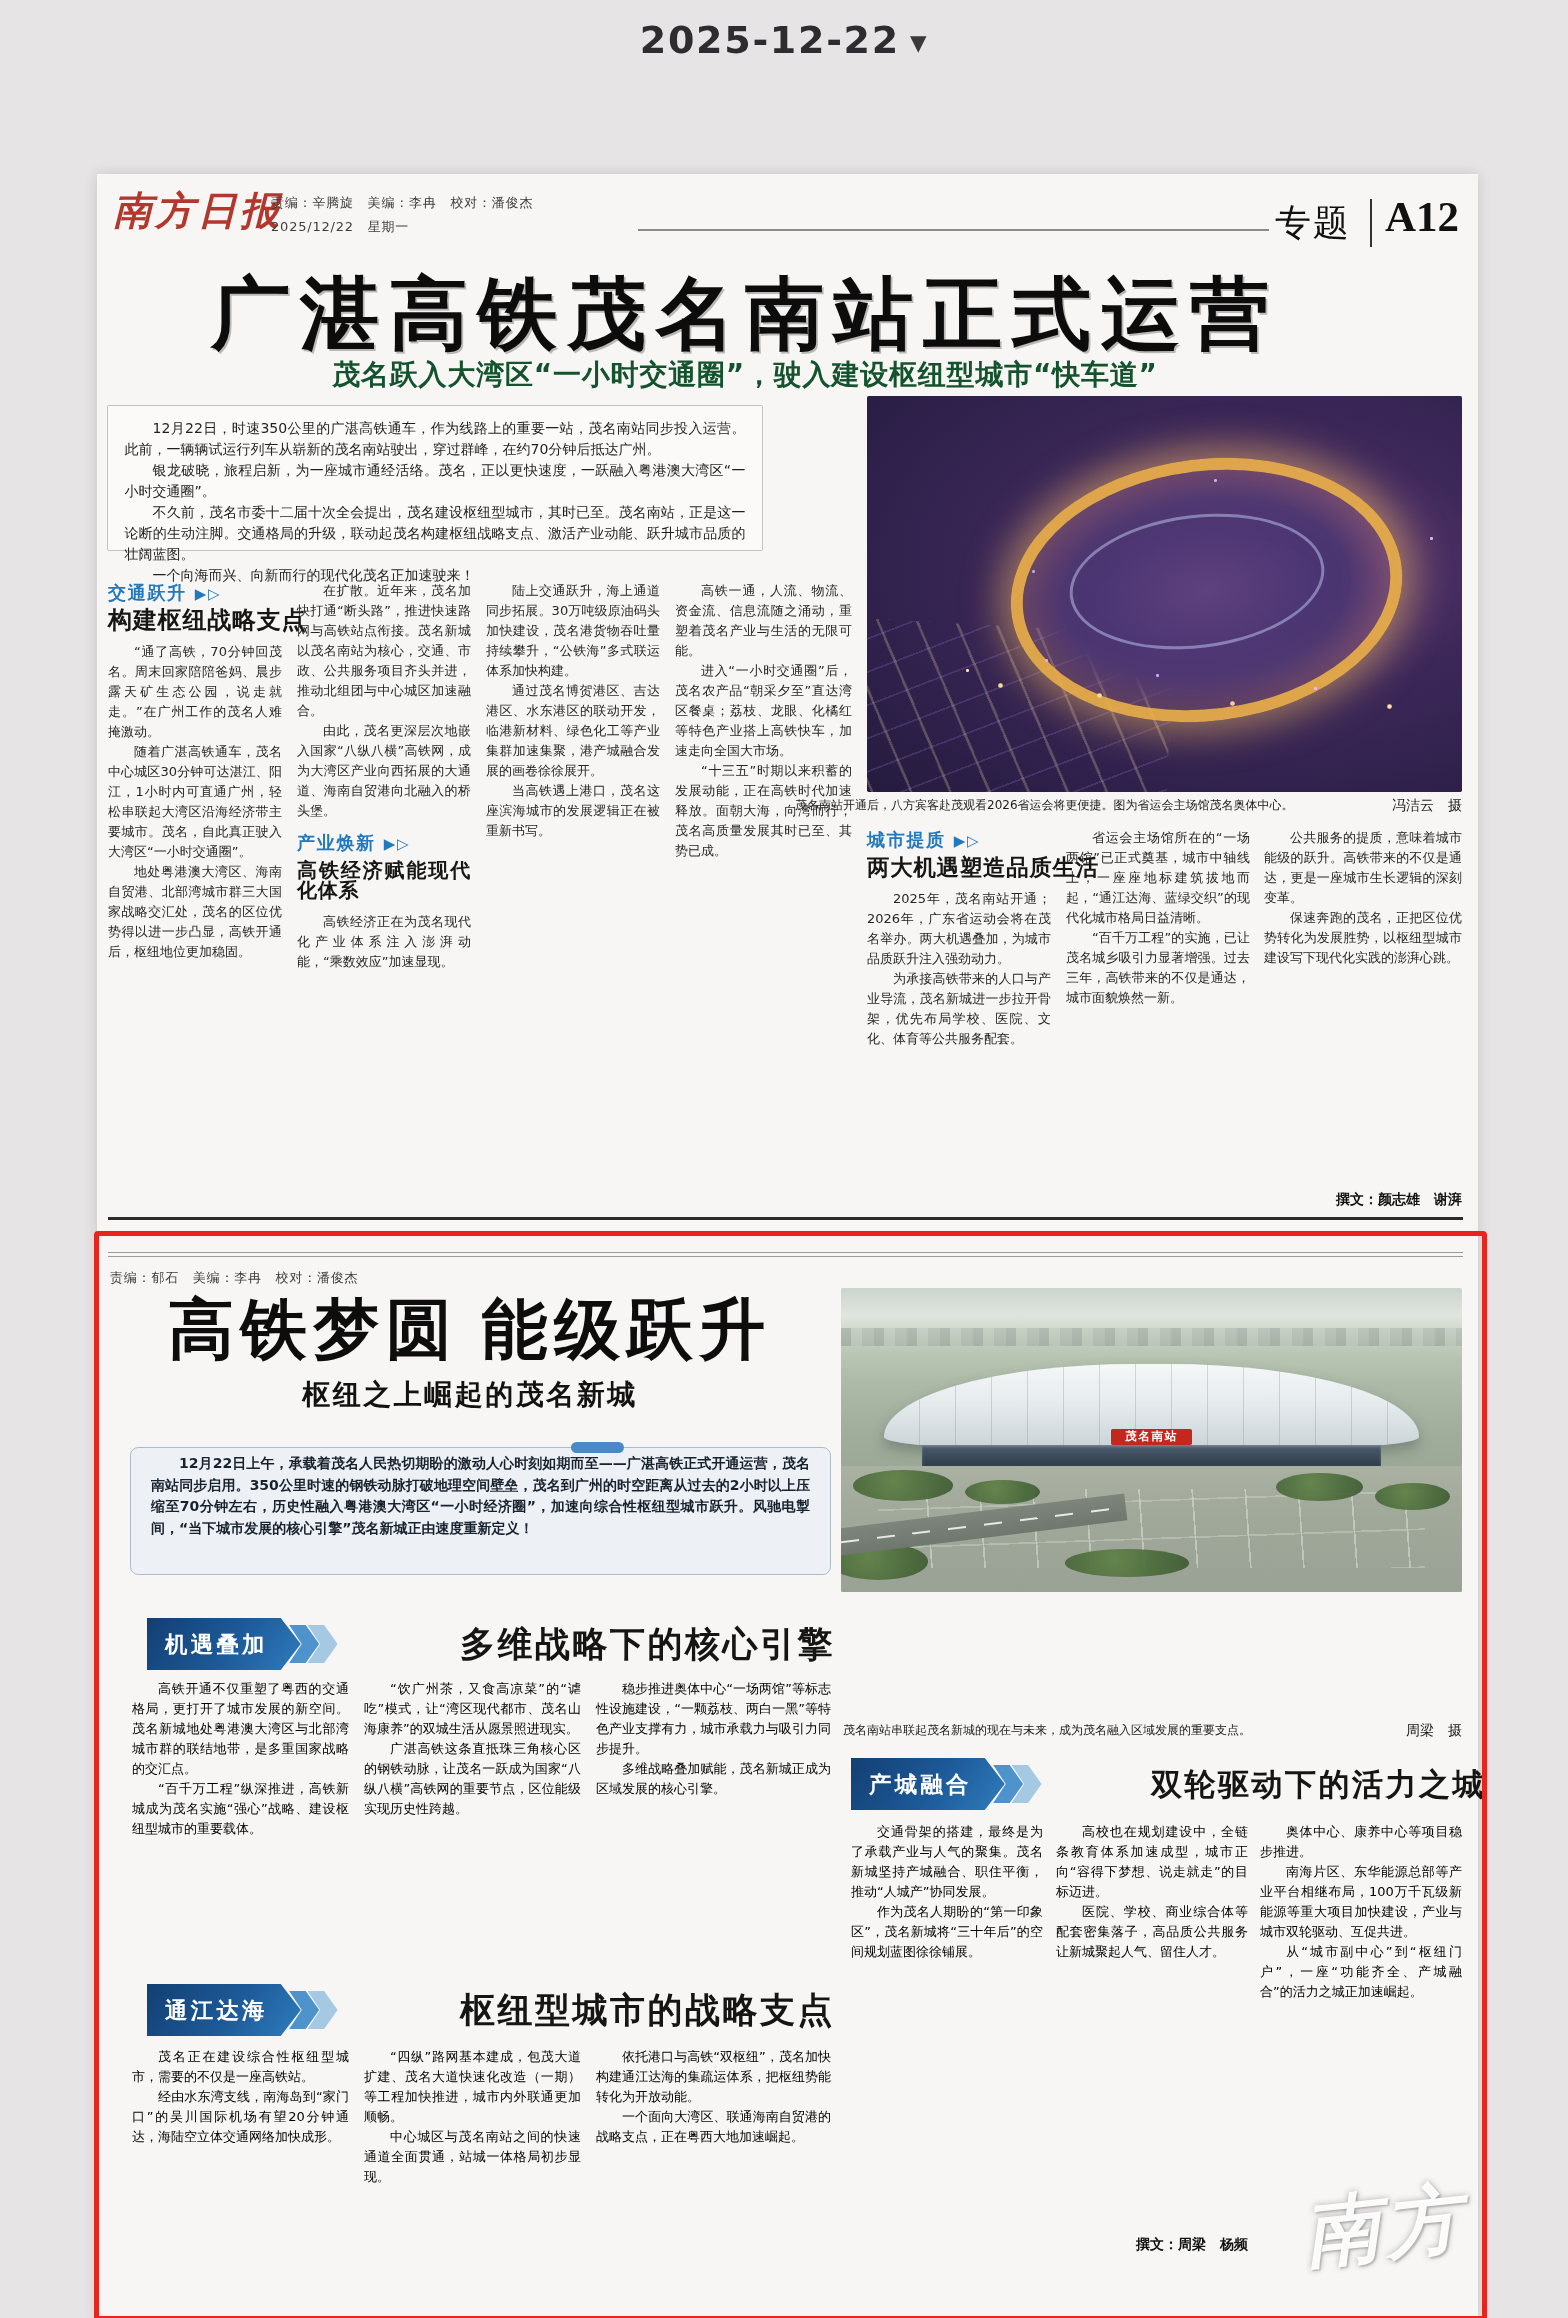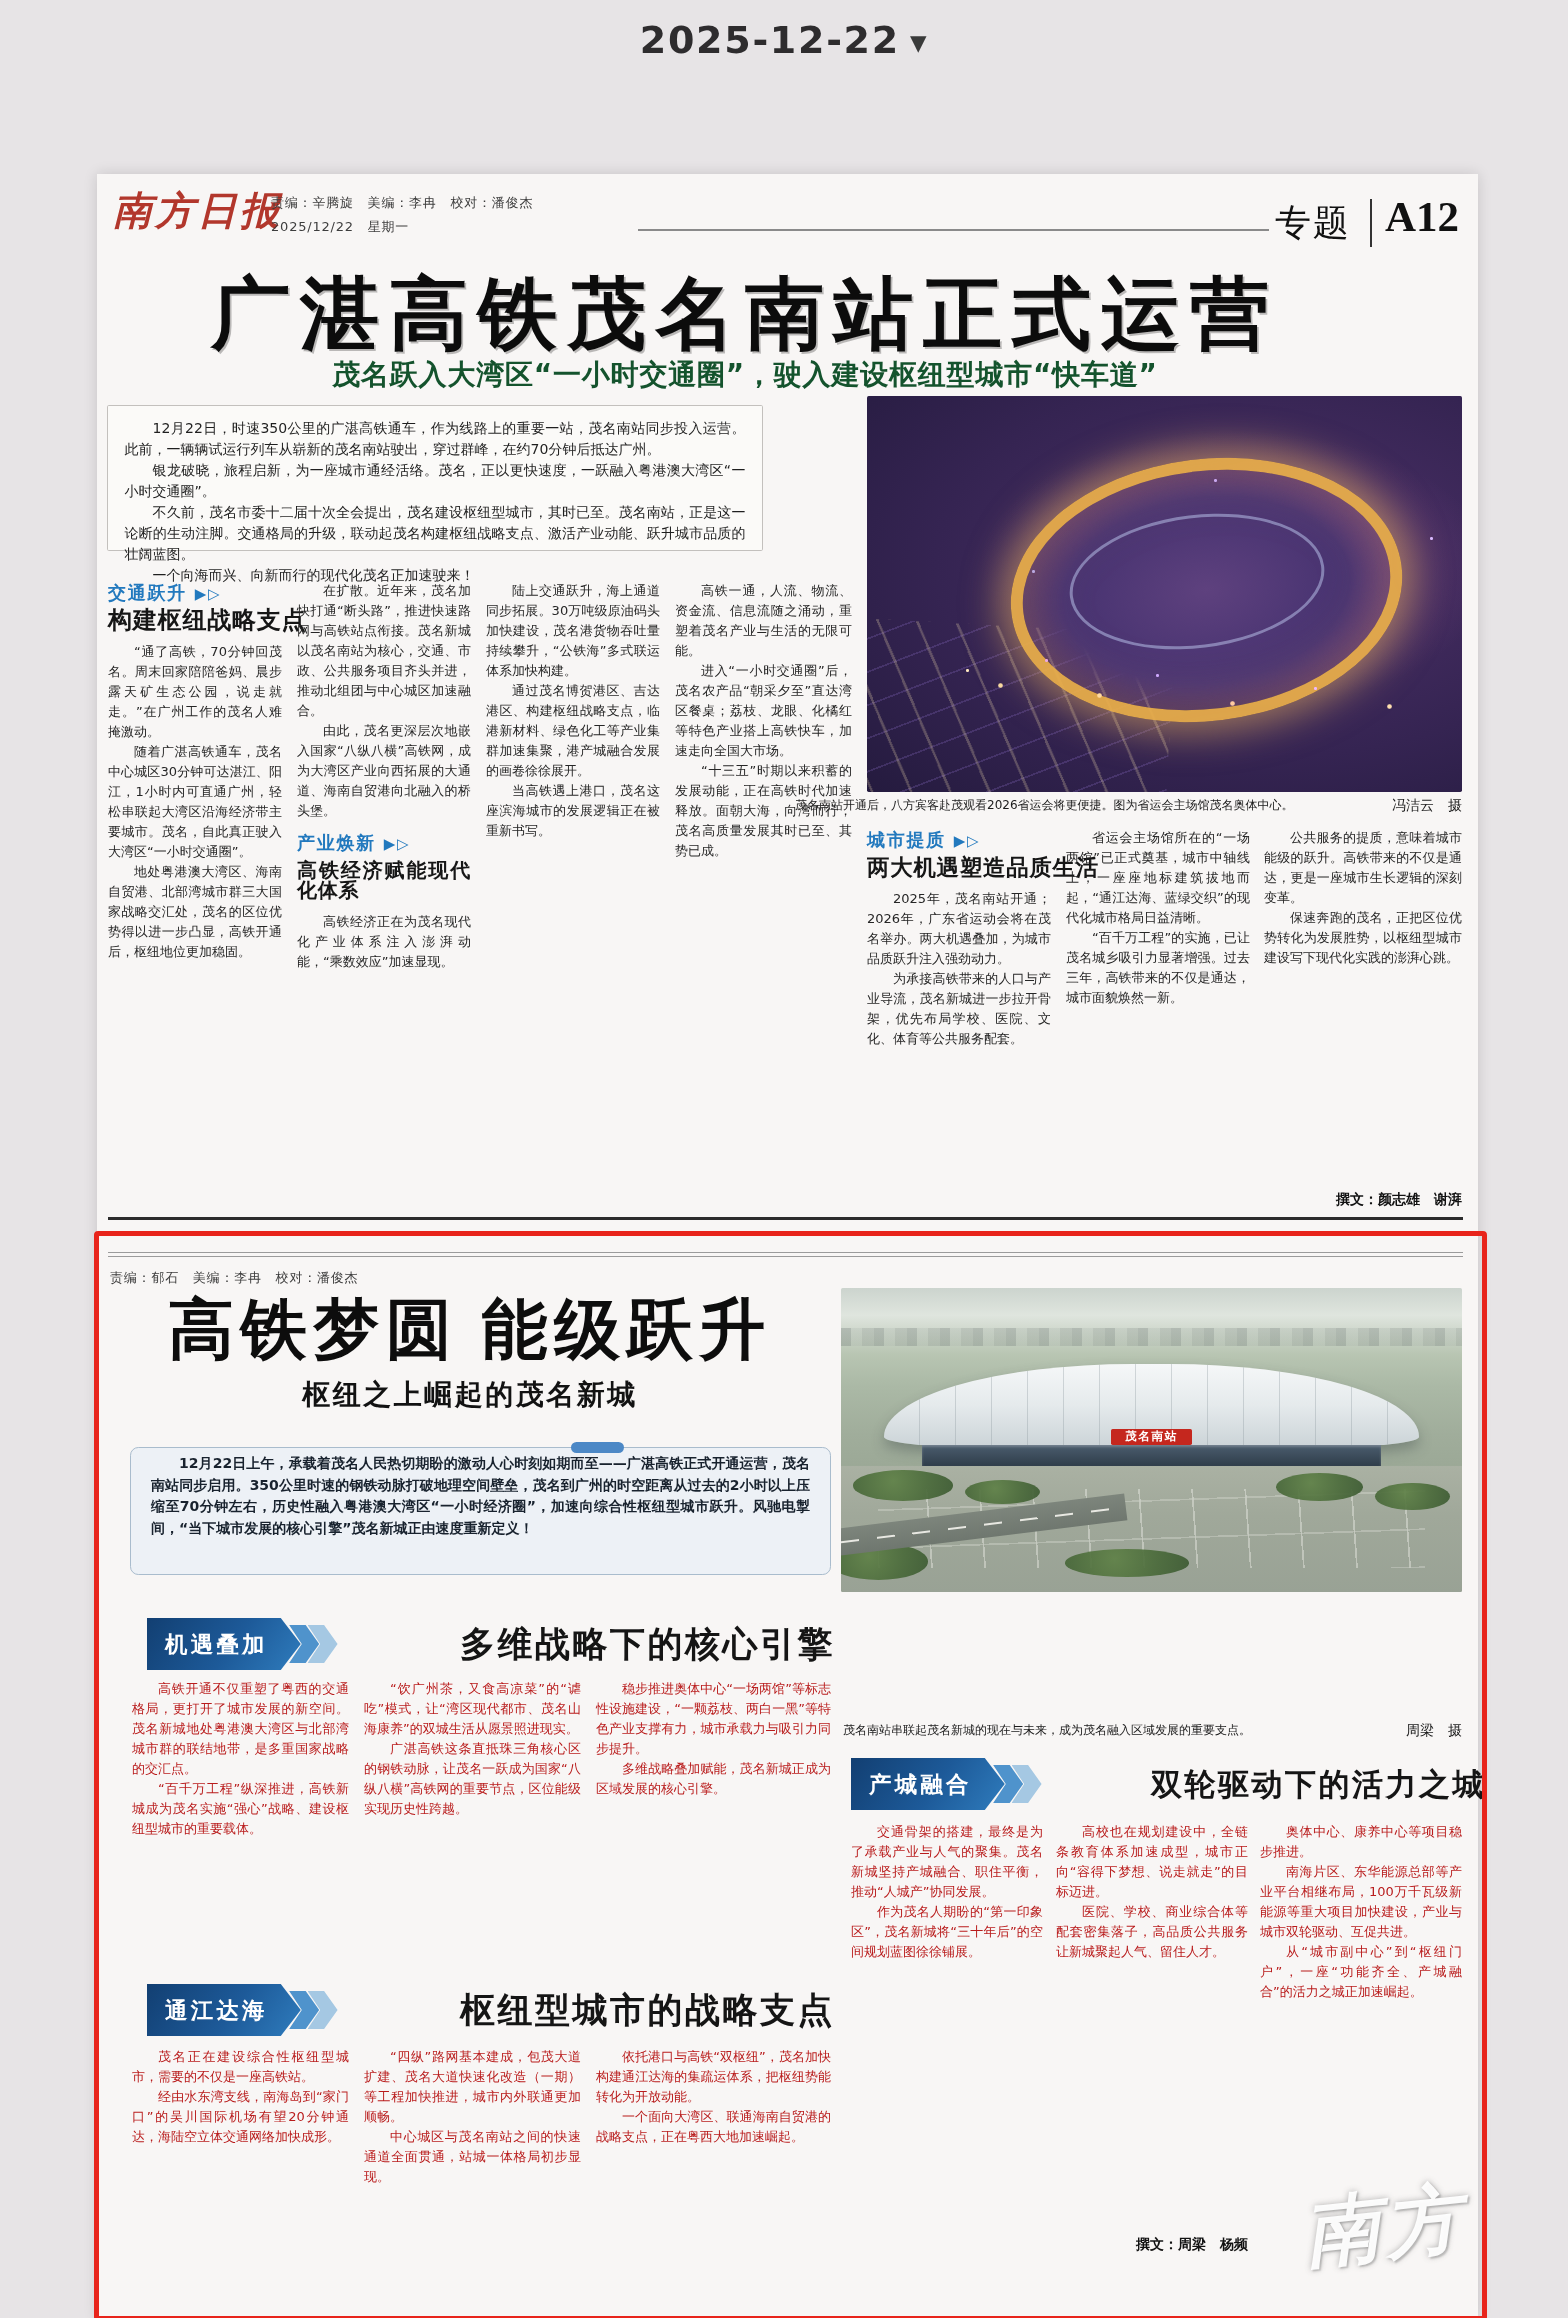--- a/index.html
+++ b/index.html
@@ -140,21 +140,21 @@
   .badge{position:absolute;display:flex;align-items:center;height:38px;z-index:5;}
   .badge-main{height:52px;display:flex;align-items:center;color:#fff;font-size:22.4px;font-weight:bold;
     letter-spacing:3.3px;padding:0 33px 0 18px;
     background:linear-gradient(125deg,#123f72 0%,#1d5a99 55%,#2f7cbd 100%);
     clip-path:polygon(0 0,calc(100% - 20px) 0,100% 50%,calc(100% - 20px) 100%,0 100%);}
   .chev{width:30px;height:38px;margin-left:-11.6px;
     clip-path:polygon(0 0,55% 0,100% 50%,55% 100%,0 100%,42% 50%);}
   .chev1{background:#4f93cc;}
   .chev2{background:#a5c8e3;}
   .f-sechead{position:absolute;font-size:35px;font-weight:bold;color:#151515;letter-spacing:2.5px;white-space:nowrap;}
-  .fcol{font-size:13px;line-height:20px;color:#b91c1c;text-align:justify;}
+  .fcol{font-size:13px;line-height:20px;color:#000000;text-align:justify;}
   .fcol p{margin:0;text-indent:2em;}
   .s1c1{left:132px;top:1679px;width:217px;} .s1c2{left:364px;top:1679px;width:217px;} .s1c3{left:596px;top:1679px;width:235px;}
   .s2c1{left:132px;top:2047px;width:217px;} .s2c2{left:364px;top:2047px;width:217px;} .s2c3{left:596px;top:2047px;width:235px;}
   .s3c1{left:851px;top:1822px;width:192px;} .s3c2{left:1056px;top:1822px;width:192px;} .s3c3{left:1260px;top:1822px;width:202px;}
   .byline-feat{left:1056px;top:2236px;width:192px;}
 
   .watermark{left:1304px;top:2176px;font-size:76px;font-weight:bold;font-style:italic;
     color:rgba(255,255,255,.95);letter-spacing:5px;transform:rotate(-6deg);z-index:70;
     text-shadow:0 0 6.6px rgba(90,90,90,.45), 1.7px 1.7px 1.7px rgba(120,120,120,.35);pointer-events:none;}
 </style>
@@ -222,21 +222,21 @@
     </div>
     <div class="colhead" style="font-size:20px;white-space:normal;">高铁经济赋能现代化体系</div>
     <div>
         <p>高铁经济正在为茂名现代化产业体系注入澎湃动能，“乘数效应”加速显现。</p>
       </div>
   </div>
 
   <div class="abs col mc3">
     <div>
         <p>陆上交通跃升，海上通道同步拓展。30万吨级原油码头加快建设，茂名港货物吞吐量持续攀升，“公铁海”多式联运体系加快构建。</p>
-        <p>通过茂名博贺港区、吉达港区、构建枢纽战略支点，临港新材料、绿色化工等产业集群加速集聚，港产城融合发展的画卷徐徐展开。</p>
+        <p>通过茂名博贺港区、吉达港区、水东港区的联动开发，临港新材料、绿色化工等产业集群加速集聚，港产城融合发展的画卷徐徐展开。</p>
         <p>当高铁遇上港口，茂名这座滨海城市的发展逻辑正在被重新书写。</p>
       </div>
   </div>
 
   <div class="abs col mc4">
     <div>
         <p>高铁一通，人流、物流、资金流、信息流随之涌动，重塑着茂名产业与生活的无限可能。</p>
         <p>进入“一小时交通圈”后，茂名农产品“朝采夕至”直达湾区餐桌；荔枝、龙眼、化橘红等特色产业搭上高铁快车，加速走向全国大市场。</p>
         <p>“十三五”时期以来积蓄的发展动能，正在高铁时代加速释放。面朝大海，向湾而行，茂名高质量发展其时已至、其势已成。</p>
       </div>

